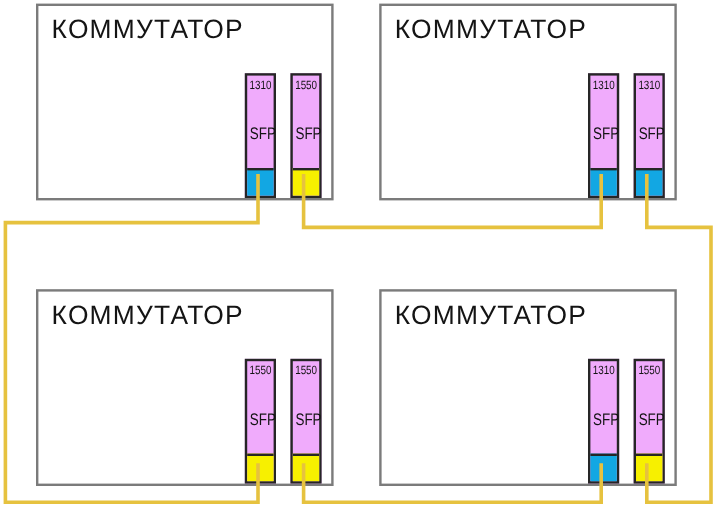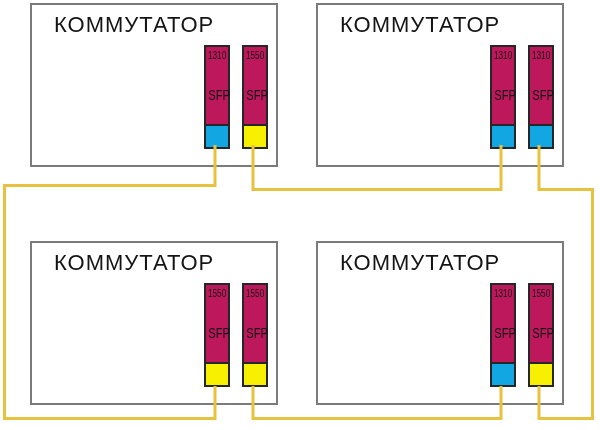--- a/index.html
+++ b/index.html
@@ -24,34 +24,34 @@
     box-sizing: border-box;
   }
   .sw-tl { left: 30px;  top: 3px; }
   .sw-tr { left: 316px; top: 3px; }
   .sw-bl { left: 30px;  top: 241px; }
   .sw-br { left: 316px; top: 241px; }
 
   .switch-title {
     position: absolute;
     top: 7px;
-    left: 22px;
+    left: 11px;
     font-size: 22px;
     font-weight: 400;
     letter-spacing: 1px;
     color: #141414;
     white-space: nowrap;
   }
   .sfp-module {
     position: absolute;
-    top: 40px;
+    top: 56px;
     width: 26px;
     height: 104px;
     border: 2px solid #262626;
-    background: #be185d;
+    background: #f0abfc;
     box-sizing: border-box;
   }
   .mod-1 { left: 172px; }
   .mod-2 { left: 210px; }
 
   .wavelength-label {
     position: absolute;
     top: 3px;
     left: 0;
     right: 0;

